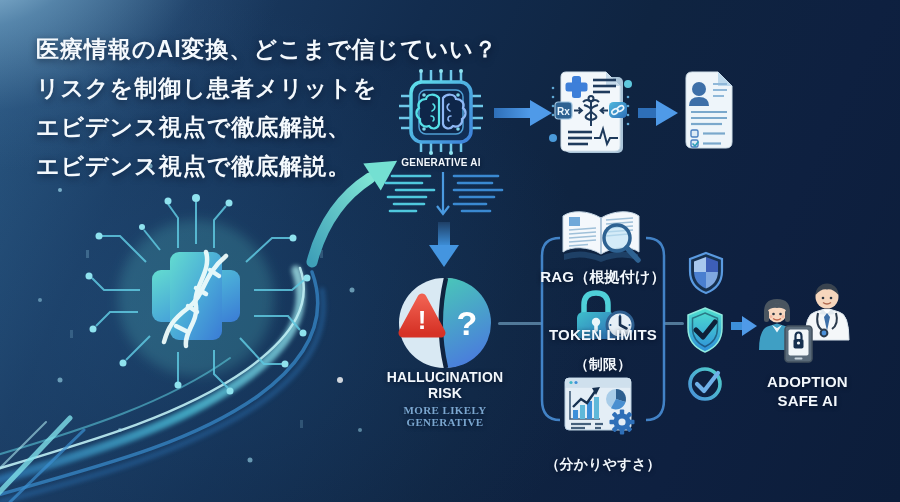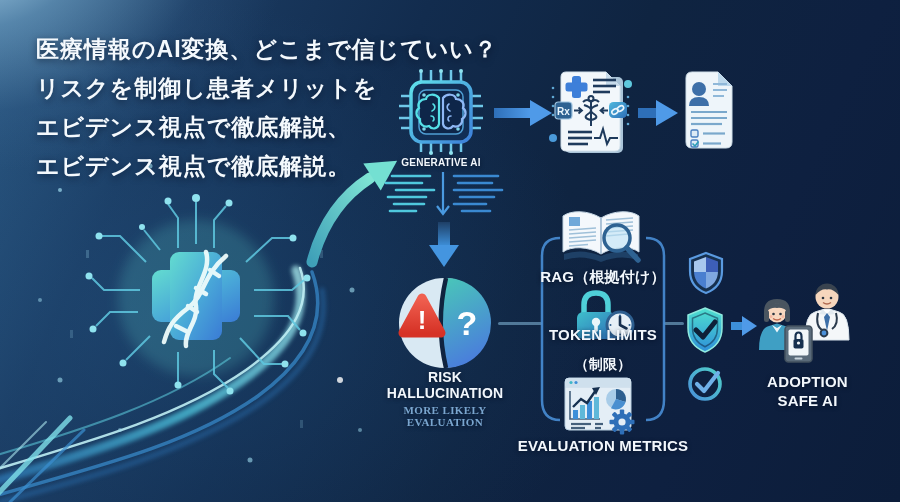--- a/index.html
+++ b/index.html
@@ -352,26 +352,26 @@
     <circle cx="50" cy="47" r="45" fill="#d9e9f3"></circle>
     <path d="M52,2 A45,45 0 0 1 52,92 C45,62 45,32 52,2 Z" fill="url(#gHalf)"></path>
     <path d="M52,2 C45,32 45,62 52,92" stroke="#10243f" stroke-width="4.5" fill="none"></path>
     <g>
       <polygon points="28,22 47,57 9,57" fill="url(#gWarn)" stroke="url(#gWarn)" stroke-width="9" stroke-linejoin="round"></polygon>
       <text x="28" y="53" font-size="26" font-weight="bold" fill="#ffffff" text-anchor="middle" font-family="Liberation Sans, DejaVu Sans, sans-serif">!</text>
     </g>
     <text x="73" y="59" font-size="34" font-weight="bold" fill="#ffffff" text-anchor="middle" font-family="Liberation Sans, DejaVu Sans, sans-serif">?</text>
   </svg>
   <div class="lbl mid" style="left:383px;top:369px;width:124px">
+    <div>HALLUCINATION</div>
     <div>RISK</div>
-    <div>HALLUCINATION</div>
   </div>
   <div class="lbl sub" style="left:383px;top:404px;width:124px">
     <div>MORE LIKELY</div>
-    <div>EVALUATION</div>
+    <div>GENERATIVE</div>
   </div>
 
   <div class="hline" style="left:498px;top:322px;width:44px"></div>
   <div class="hline" style="left:664px;top:322px;width:20px"></div>
 
   <svg class="abs" style="left:538px;top:236px" width="130" height="186" viewBox="0 0 130 186">
     <g stroke="#4a90d9" stroke-width="2.5" fill="none" opacity="0.88">
       <path d="M22,2 Q4,2 4,20 V164 Q4,184 22,184"></path>
       <path d="M108,2 Q126,2 126,20 V164 Q126,184 108,184"></path>
     </g>
@@ -463,21 +463,21 @@
         <rect x="-2.2" y="-12.5" width="4.4" height="6" rx="1" transform="rotate(135)"></rect>
         <rect x="-2.2" y="-12.5" width="4.4" height="6" rx="1" transform="rotate(180)"></rect>
         <rect x="-2.2" y="-12.5" width="4.4" height="6" rx="1" transform="rotate(225)"></rect>
         <rect x="-2.2" y="-12.5" width="4.4" height="6" rx="1" transform="rotate(270)"></rect>
         <rect x="-2.2" y="-12.5" width="4.4" height="6" rx="1" transform="rotate(315)"></rect>
         <circle cx="0" cy="0" r="8.5"></circle>
       </g>
       <circle cx="0" cy="0" r="3.6" fill="#e4eef6"></circle>
     </g>
   </svg>
-  <div class="lbl big" style="left:517px;top:437px;width:172px">EVALUATION METRICS</div>
+  <div class="lbl mid" style="left:517px;top:456px;width:172px">（分かりやすさ）</div>
 
   <svg class="abs" style="left:686px;top:251px" width="40" height="44" viewBox="0 0 40 44">
     <defs>
         <clipPath id="clipSh1">
           <path d="M20,6 L32,10.5 V20 Q32,32.5 20,37.5 Q8,32.5 8,20 V10.5 Z"></path>
         </clipPath>
       </defs>
     <path d="M20,2 L36,8 V20 Q36,36 20,42 Q4,36 4,20 V8 Z" fill="#16304f" stroke="#5a9ae0" stroke-width="2.2"></path>
     <g clip-path="url(#clipSh1)">
       <rect x="8" y="6" width="12" height="15" fill="#a8c8ee"></rect>

